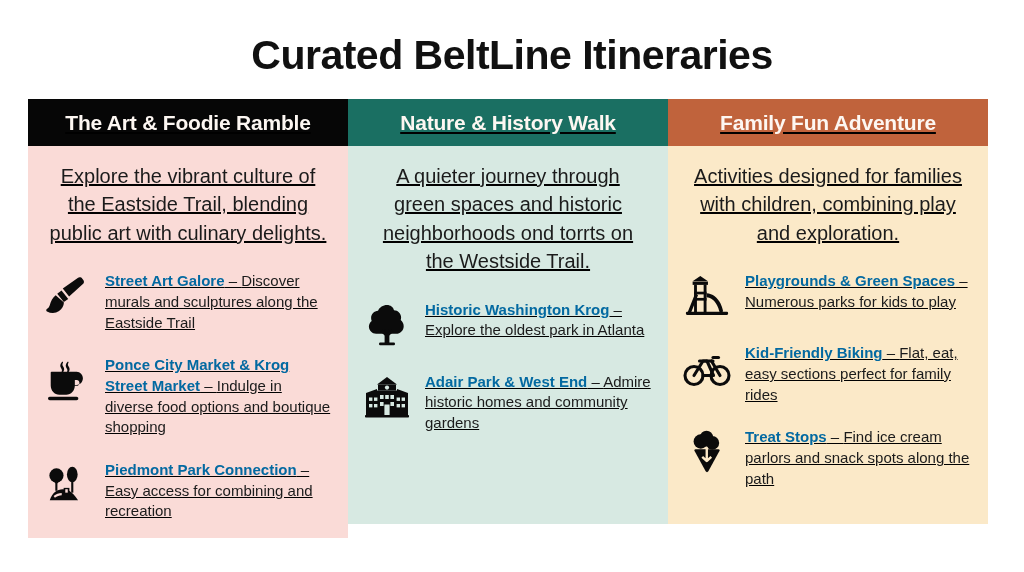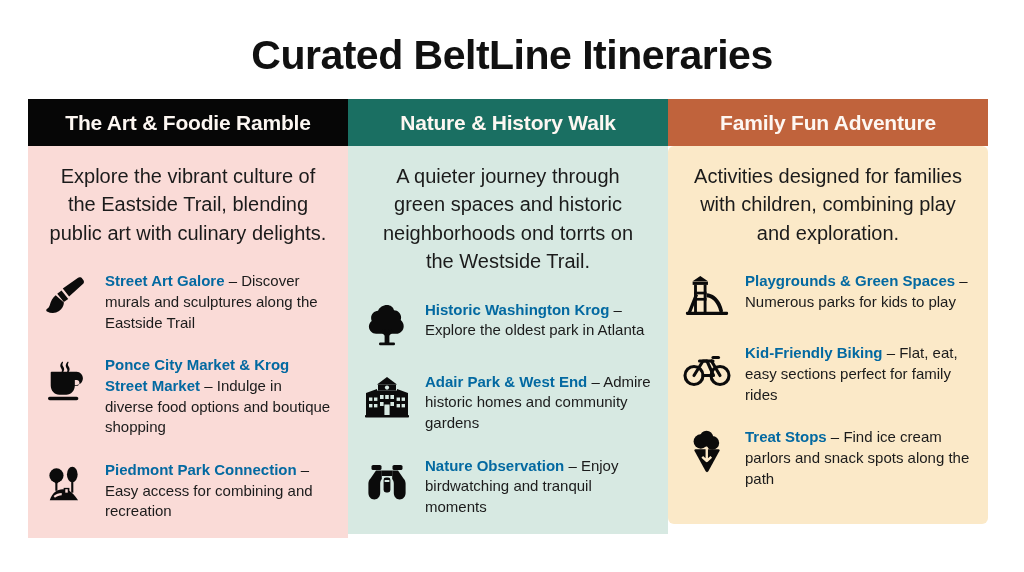--- a/index.html
+++ b/index.html
@@ -30,20 +30,21 @@
     padding-top: 33px;
     line-height: 1.1;
     font-family: "Liberation Sans", sans-serif;
   }
   .columns {
     display: flex;
     gap: 0;
     padding: 21px 28px 8px 28px;
     box-sizing: border-box;
     align-items: flex-start;
+    text-decoration: underline;
   }
   .card {
     width: 320px;
     box-sizing: border-box;
     display: flex;
     flex-direction: column;
     min-height: 425px;
   }
   .card-header {
     height: 47px;
@@ -109,21 +110,21 @@
   
   .card-art .card-header { background: #060606; }
   .card-art .card-body   { background: #fadbd7; }
 
   
   .card-nature .card-header { background: #1a6f62; }
   .card-nature .card-body   { background: #d7e9e2; }
 
   
   .card-family .card-header { background: #c0633c; }
-  .card-family .card-body   { background: #fbe9c8; border-radius: 6px; }
+  .card-family .card-body   { background: #fbe9c8; }
 </style>
 </head>
 <body>
 
 <div class="page">
 
   <h1 class="page-title">Curated BeltLine Itineraries</h1>
 
   <div class="columns">
 
@@ -234,36 +235,20 @@
                     <rect x="27.4" y="29" width="3.6" height="4"></rect>
                     <path d="M21.4 31.5h5.2v10.5h-5.2V31.5z"></path>
                   </g>
                   <rect x="2" y="42" width="44" height="2.6" rx="0.8"></rect>
                 </g>
               </svg>
             </span>
             <span class="item-text"><b>Adair Park &amp; West End</b><span> – </span><span>Admire historic homes and community gardens</span></span>
           </li>
 
-          <li class="item">
-            <span class="item-icon">
-              <svg width="48" height="48" viewBox="0 0 48 48" aria-hidden="true">
-                <g fill="#0b0b0b">
-                  <rect x="8.5" y="8" width="10" height="5" rx="1.6"></rect>
-                  <rect x="29.5" y="8" width="10" height="5" rx="1.6"></rect>
-                  <path d="M18.8 13.5h10.4v5.5H18.8v-5.5z"></path>
-                  <path d="M13 13.5h5.8v8.5c-1 1.2 -1.6 2.8 -1.6 4.5v9.5c0 3.6 -2.6 6.5 -5.9 6.5S5.4 39.6 5.4 36v-9.5c0 -2 0.8 -3.8 2.1 -5.1L13 13.5z"></path>
-                  <path d="M35 13.5h-5.8v8.5c1 1.2 1.6 2.8 1.6 4.5v9.5c0 3.6 2.6 6.5 5.9 6.5s5.9 -2.9 5.9 -6.5v-9.5c0 -2 -0.8 -3.8 -2.1 -5.1L35 13.5z"></path>
-                  <rect x="20.6" y="20.5" width="6.8" height="15" rx="2.4"></rect>
-                  <rect x="21.6" y="23" width="4.8" height="2" fill="#d7e9e2"></rect>
-                </g>
-              </svg>
-            </span>
-            <span class="item-text"><b>Nature Observation</b><span> – </span><span>Enjoy birdwatching and tranquil moments</span></span>
-          </li>
 
         </ul>
       </div>
     </section>
 
     <section class="card card-family">
       <div class="card-header">
         <span class="card-header-text">Family Fun Adventure</span>
       </div>
       <div class="card-body">

